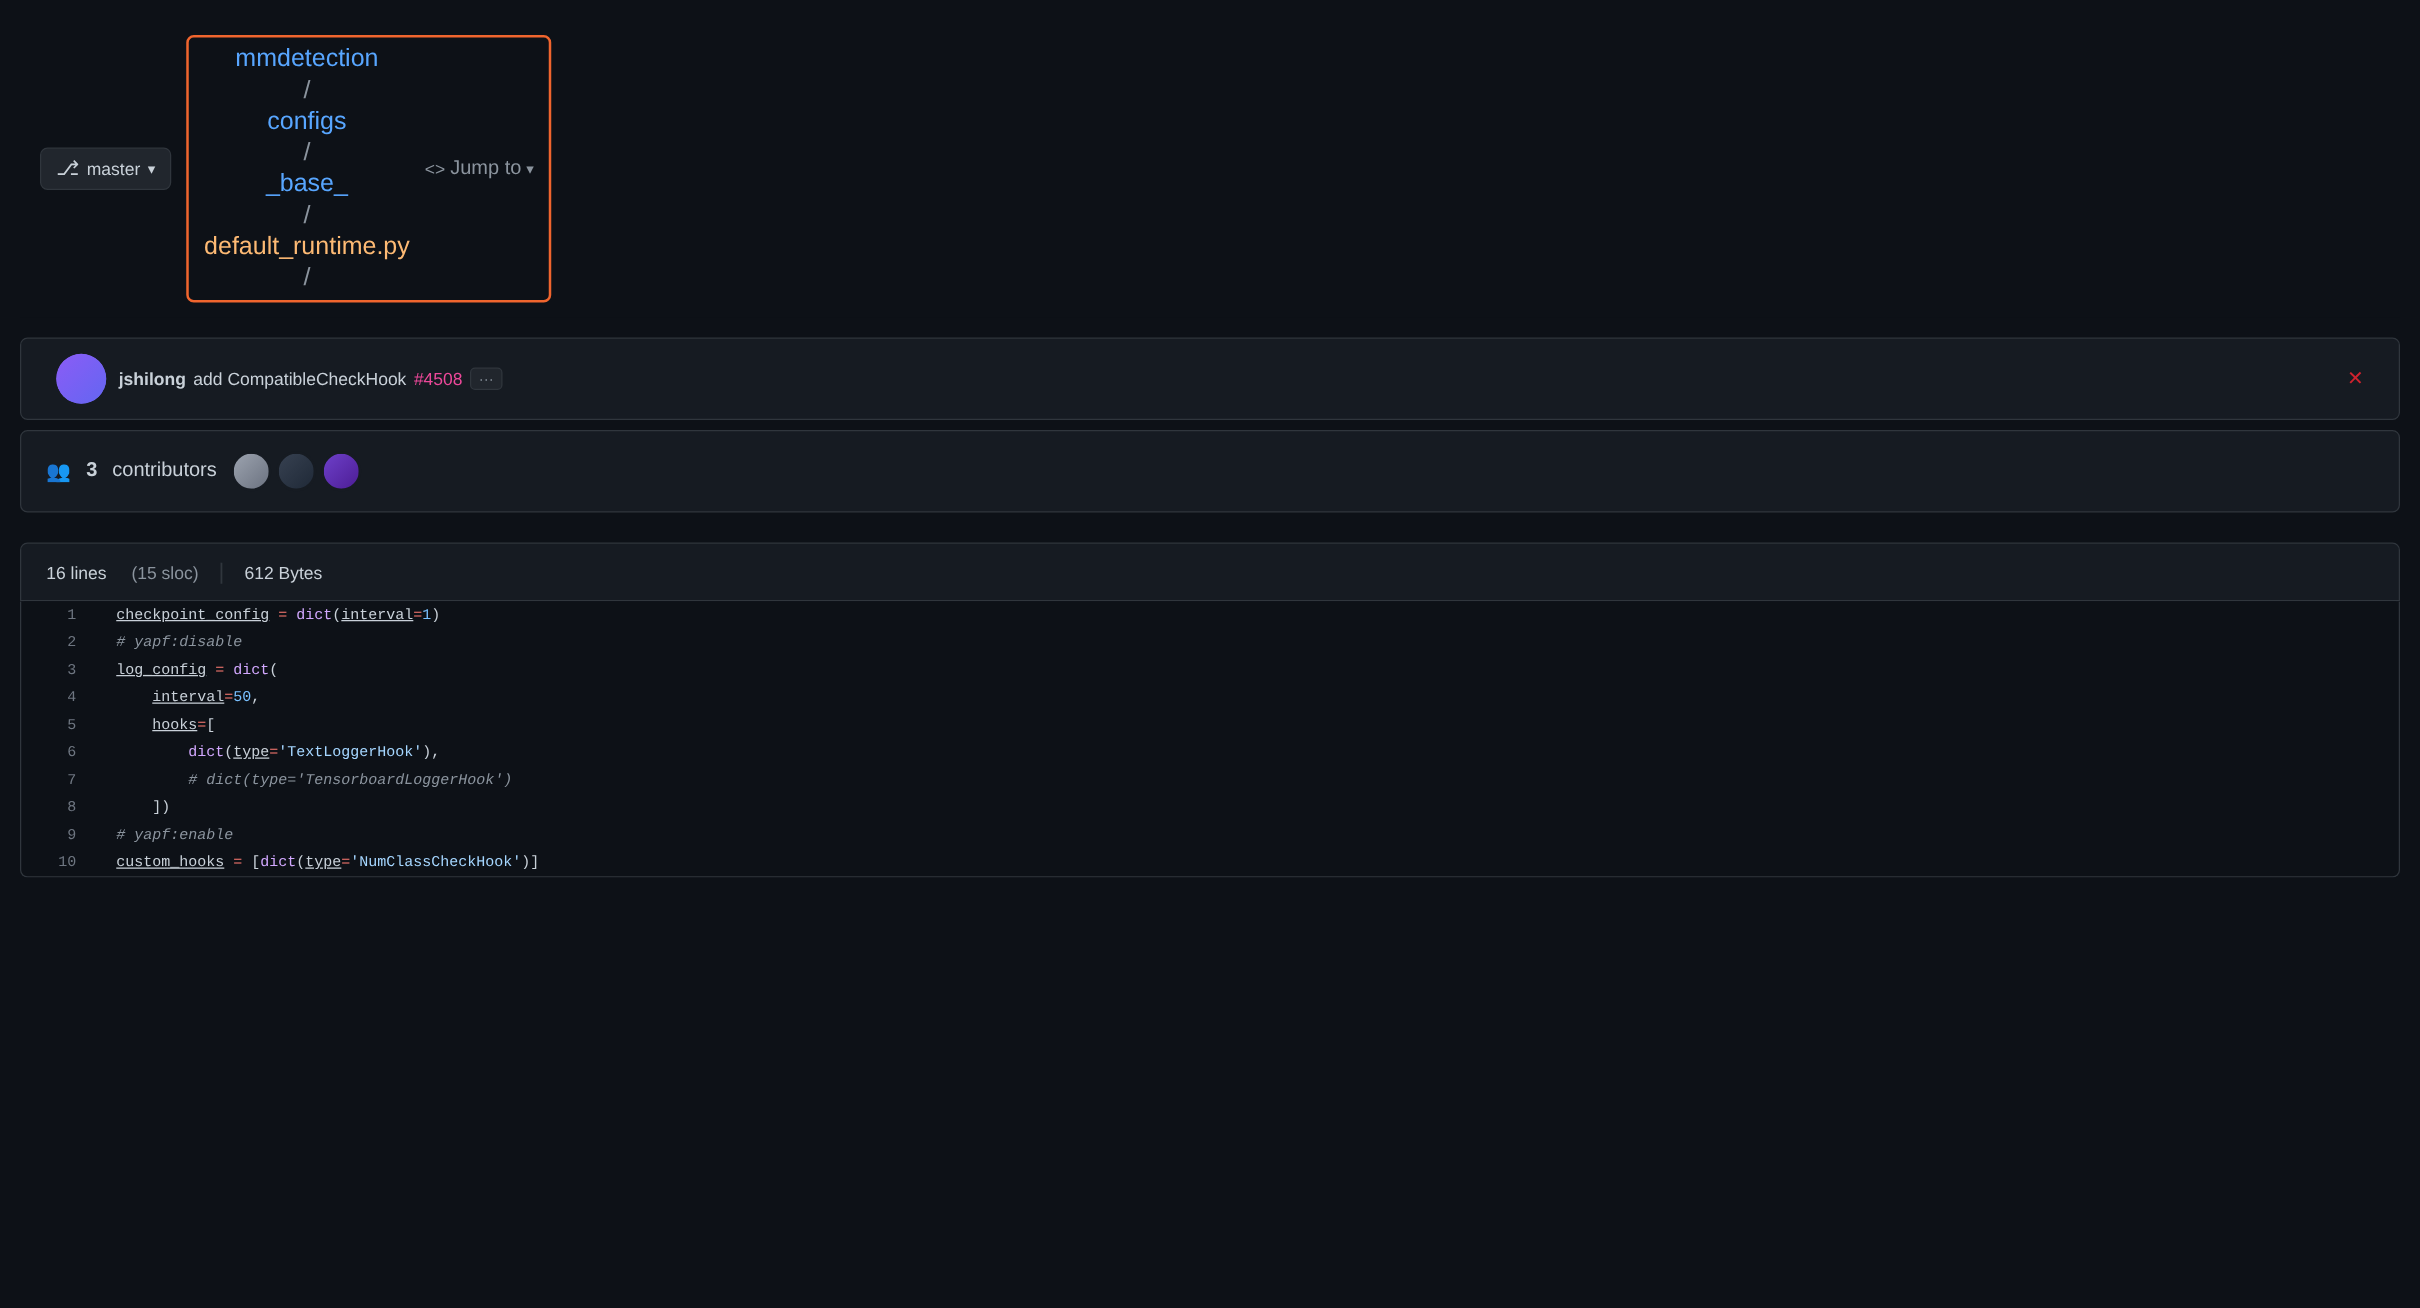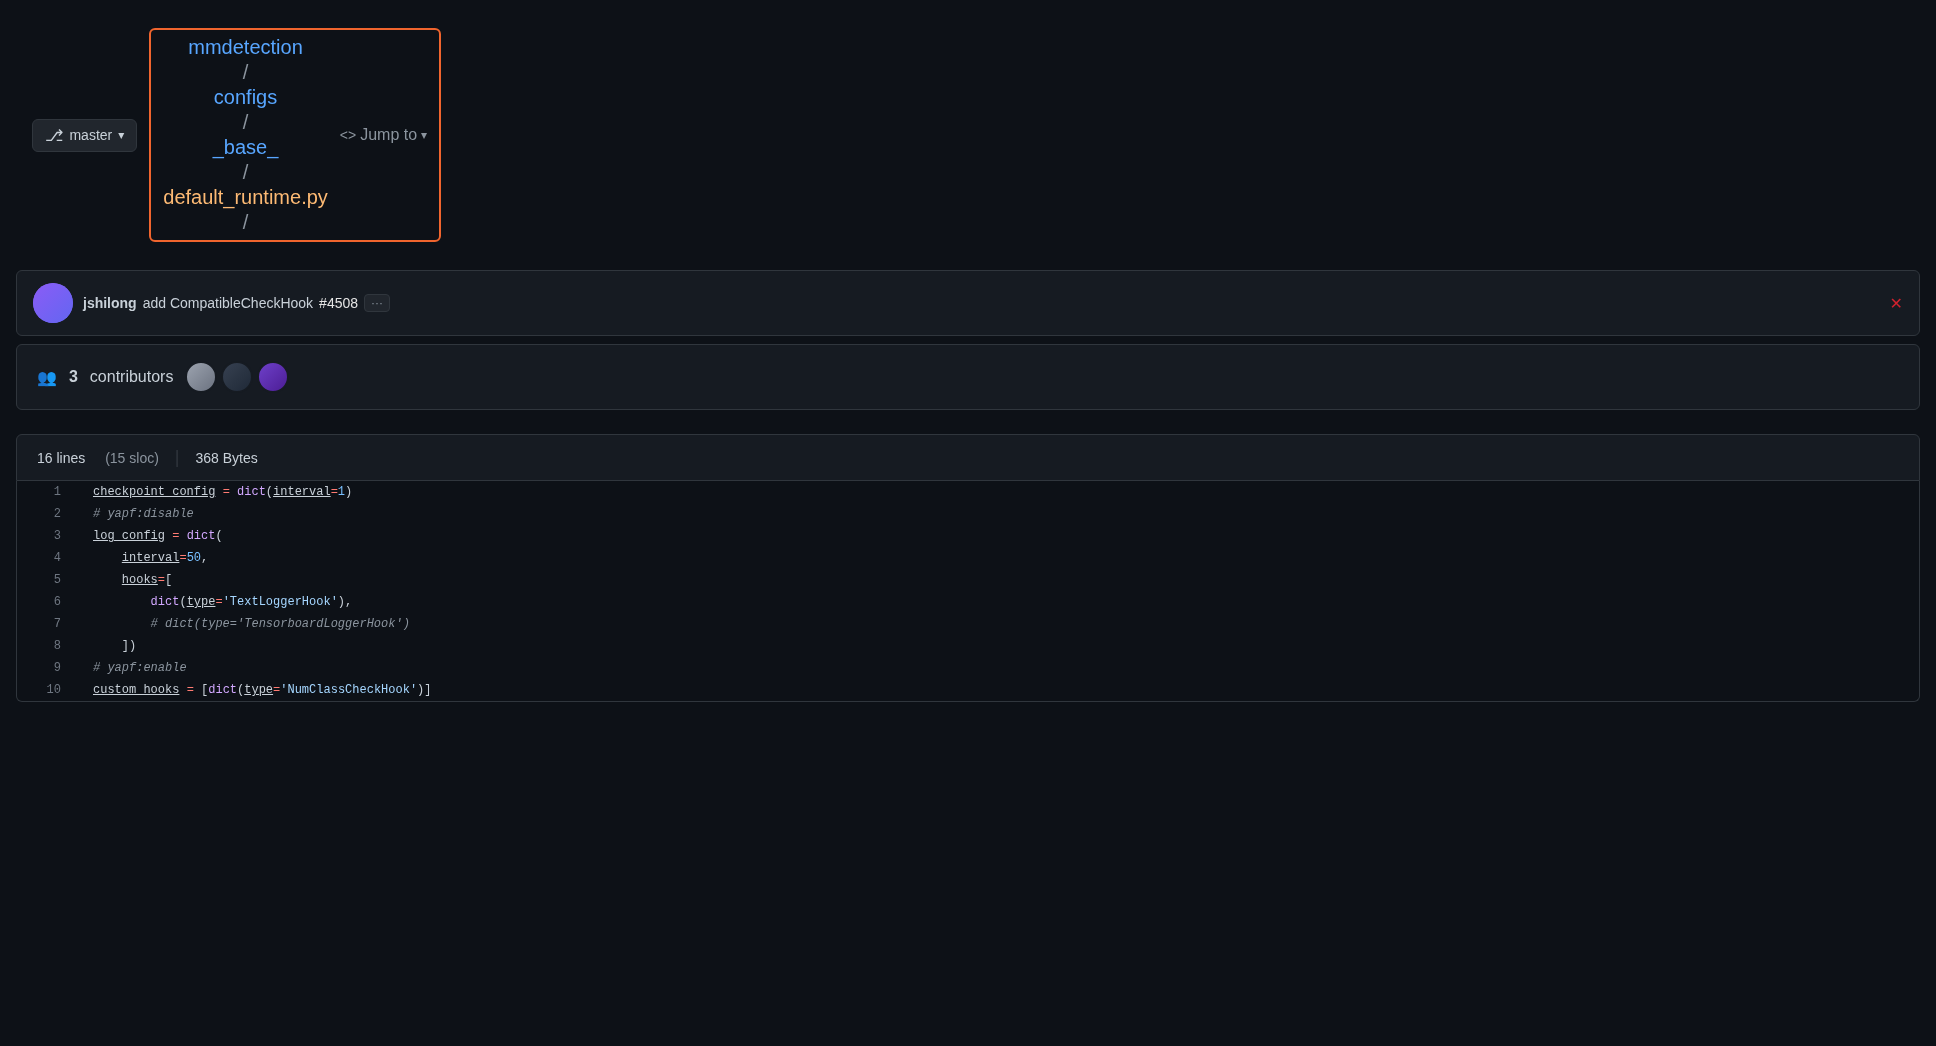--- a/index.html
+++ b/index.html
@@ -96,21 +96,21 @@
     }
 
     .jump-to-chevron {
       font-size: 12px;
     }
 
     
     .commit-bar {
       display: flex;
       align-items: center;
-      padding: 12px 16px;
+      padding: 12px 28px;
       background-color: #161b22;
       border: 1px solid #30363d;
       border-radius: 6px;
       margin: 0 0 8px 0;
       gap: 10px;
     }
 
     .avatar {
       width: 40px;
       height: 40px;
@@ -145,21 +145,21 @@
     .commit-author {
       color: #c9d1d9;
       font-weight: 600;
     }
 
     .commit-message {
       color: #c9d1d9;
     }
 
     .commit-link {
-      color: #e5e5e5;
+      color: #ec4899;
       text-decoration: none;
     }
 
     .commit-dots {
       color: #8b949e;
       background-color: #21262d;
       border: 1px solid #30363d;
       border-radius: 4px;
       padding: 1px 6px;
       font-size: 12px;
@@ -375,21 +375,21 @@
   </div>
 
   <div class="section-gap"></div>
 
   <div class="file-info-bar">
     <span class="file-lines">
       <span>16 lines</span>
       <span style="color:#8b949e;margin-left:16px;">(15 sloc)</span>
     </span>
     <span class="file-divider">|</span>
-    <span class="file-size">368 Bytes</span>
+    <span class="file-size">612 Bytes</span>
   </div>
 
   <div class="code-area">
     <table class="code-table">
       <tbody>
 
         <tr class="code-row">
           <td class="line-number">1</td>
           <td class="code-content"><span class="token-variable">checkpoint_config</span> <span class="token-operator">=</span> <span class="token-function">dict</span>(<span class="token-variable">interval</span><span class="token-operator">=</span><span class="token-number">1</span>)</td>
         </tr>

